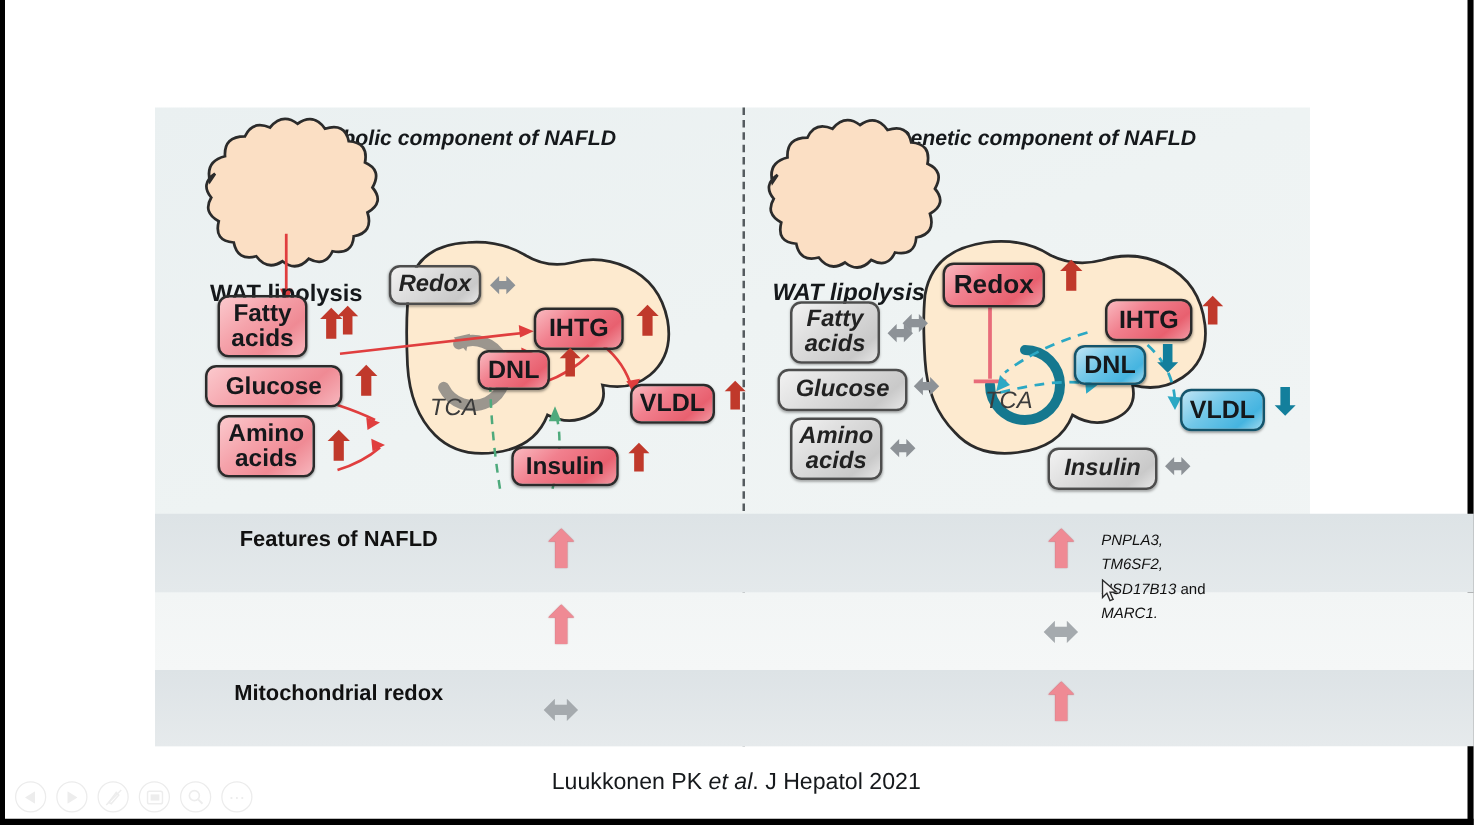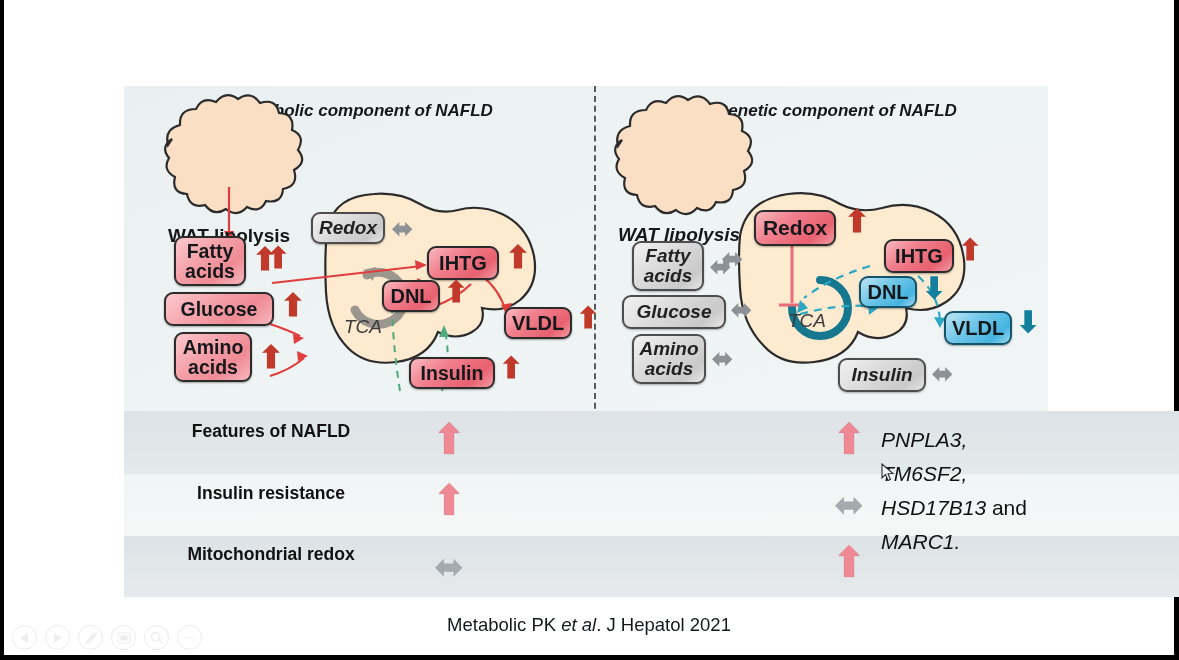--- a/index.html
+++ b/index.html
@@ -112,21 +112,21 @@
   .row.r2 { top: 125px; height: 61px; background: linear-gradient(180deg,#dde3e6,#e6eaec); }
   .row-label {
     position: absolute; left: 22px; width: 250px;
     text-align: center; font-size: 17.5px; font-weight: bold;
     color: #111; line-height: 1.18;
   }
   .cell-l { position: absolute; left: 280px; width: 90px; text-align: center; }
   .cell-r { position: absolute; left: 680px; width: 90px; text-align: center; }
   #genes {
     position: absolute; left: 757px; top: 12px; width: 170px;
-    font-size: 21px; font-style: italic; color: #111;
+    font-size: 12px; font-style: italic; color: #111;
     line-height: 1.62;
   }
   #genes .reg { font-style: normal; text-align: center; }
 
   
   #caption {
     position: absolute; left: 0; top: 614px; width: 1170px;
     text-align: center; font-size: 18.5px; color: #16191c;
   }
   #caption i { font-style: italic; }
@@ -312,22 +312,20 @@
 NAFLD</div>
         <div class="cell-l" style="top:4px;">
           <span style="font-size:42px; color:#ef8a94; text-shadow:0 0 1px #b04a54;">⬆</span>
         </div>
         <div class="cell-r" style="top:4px;">
           <span style="font-size:42px; color:#ef8a94; text-shadow:0 0 1px #b04a54;">⬆</span>
         </div>
       </div>
 
       <div class="row r1">
-        <div class="row-label" style="top:9px;">Insulin
-resistance</div>
         <div class="cell-l" style="top:2px;">
           <span style="font-size:42px; color:#ef8a94; text-shadow:0 0 1px #b04a54;">⬆</span>
         </div>
         <div class="cell-r" style="top:10px;">
           <span style="font-size:36px; color:#a5aaae;">⬌</span>
         </div>
       </div>
 
       <div class="row r2">
         <div class="row-label" style="top:8px;">Mitochondrial
@@ -345,21 +343,21 @@
         <div>TM6SF2,</div>
         <div>
           <span>HSD17B13</span>
           <span class="reg">and</span>
         </div>
         <div>MARC1.</div>
       </div>
     </div>
   </div>
 
-  <div id="caption"><span>Metabolic PK </span><i>et al</i><span>. J Hepatol 2021</span></div>
+  <div id="caption"><span>Luukkonen PK </span><i>et al</i><span>. J Hepatol 2021</span></div>
 
   <div id="toolbar">
     <div class="tb">
       <svg width="9" height="10" viewBox="0 0 9 10">
         <path d="M8,0 L8,10 L0,5 Z" fill="#ededed"></path>
         </svg>
     </div>
     <div class="tb">
       <svg width="9" height="10" viewBox="0 0 9 10">
         <path d="M1,0 L1,10 L9,5 Z" fill="#ededed"></path>

